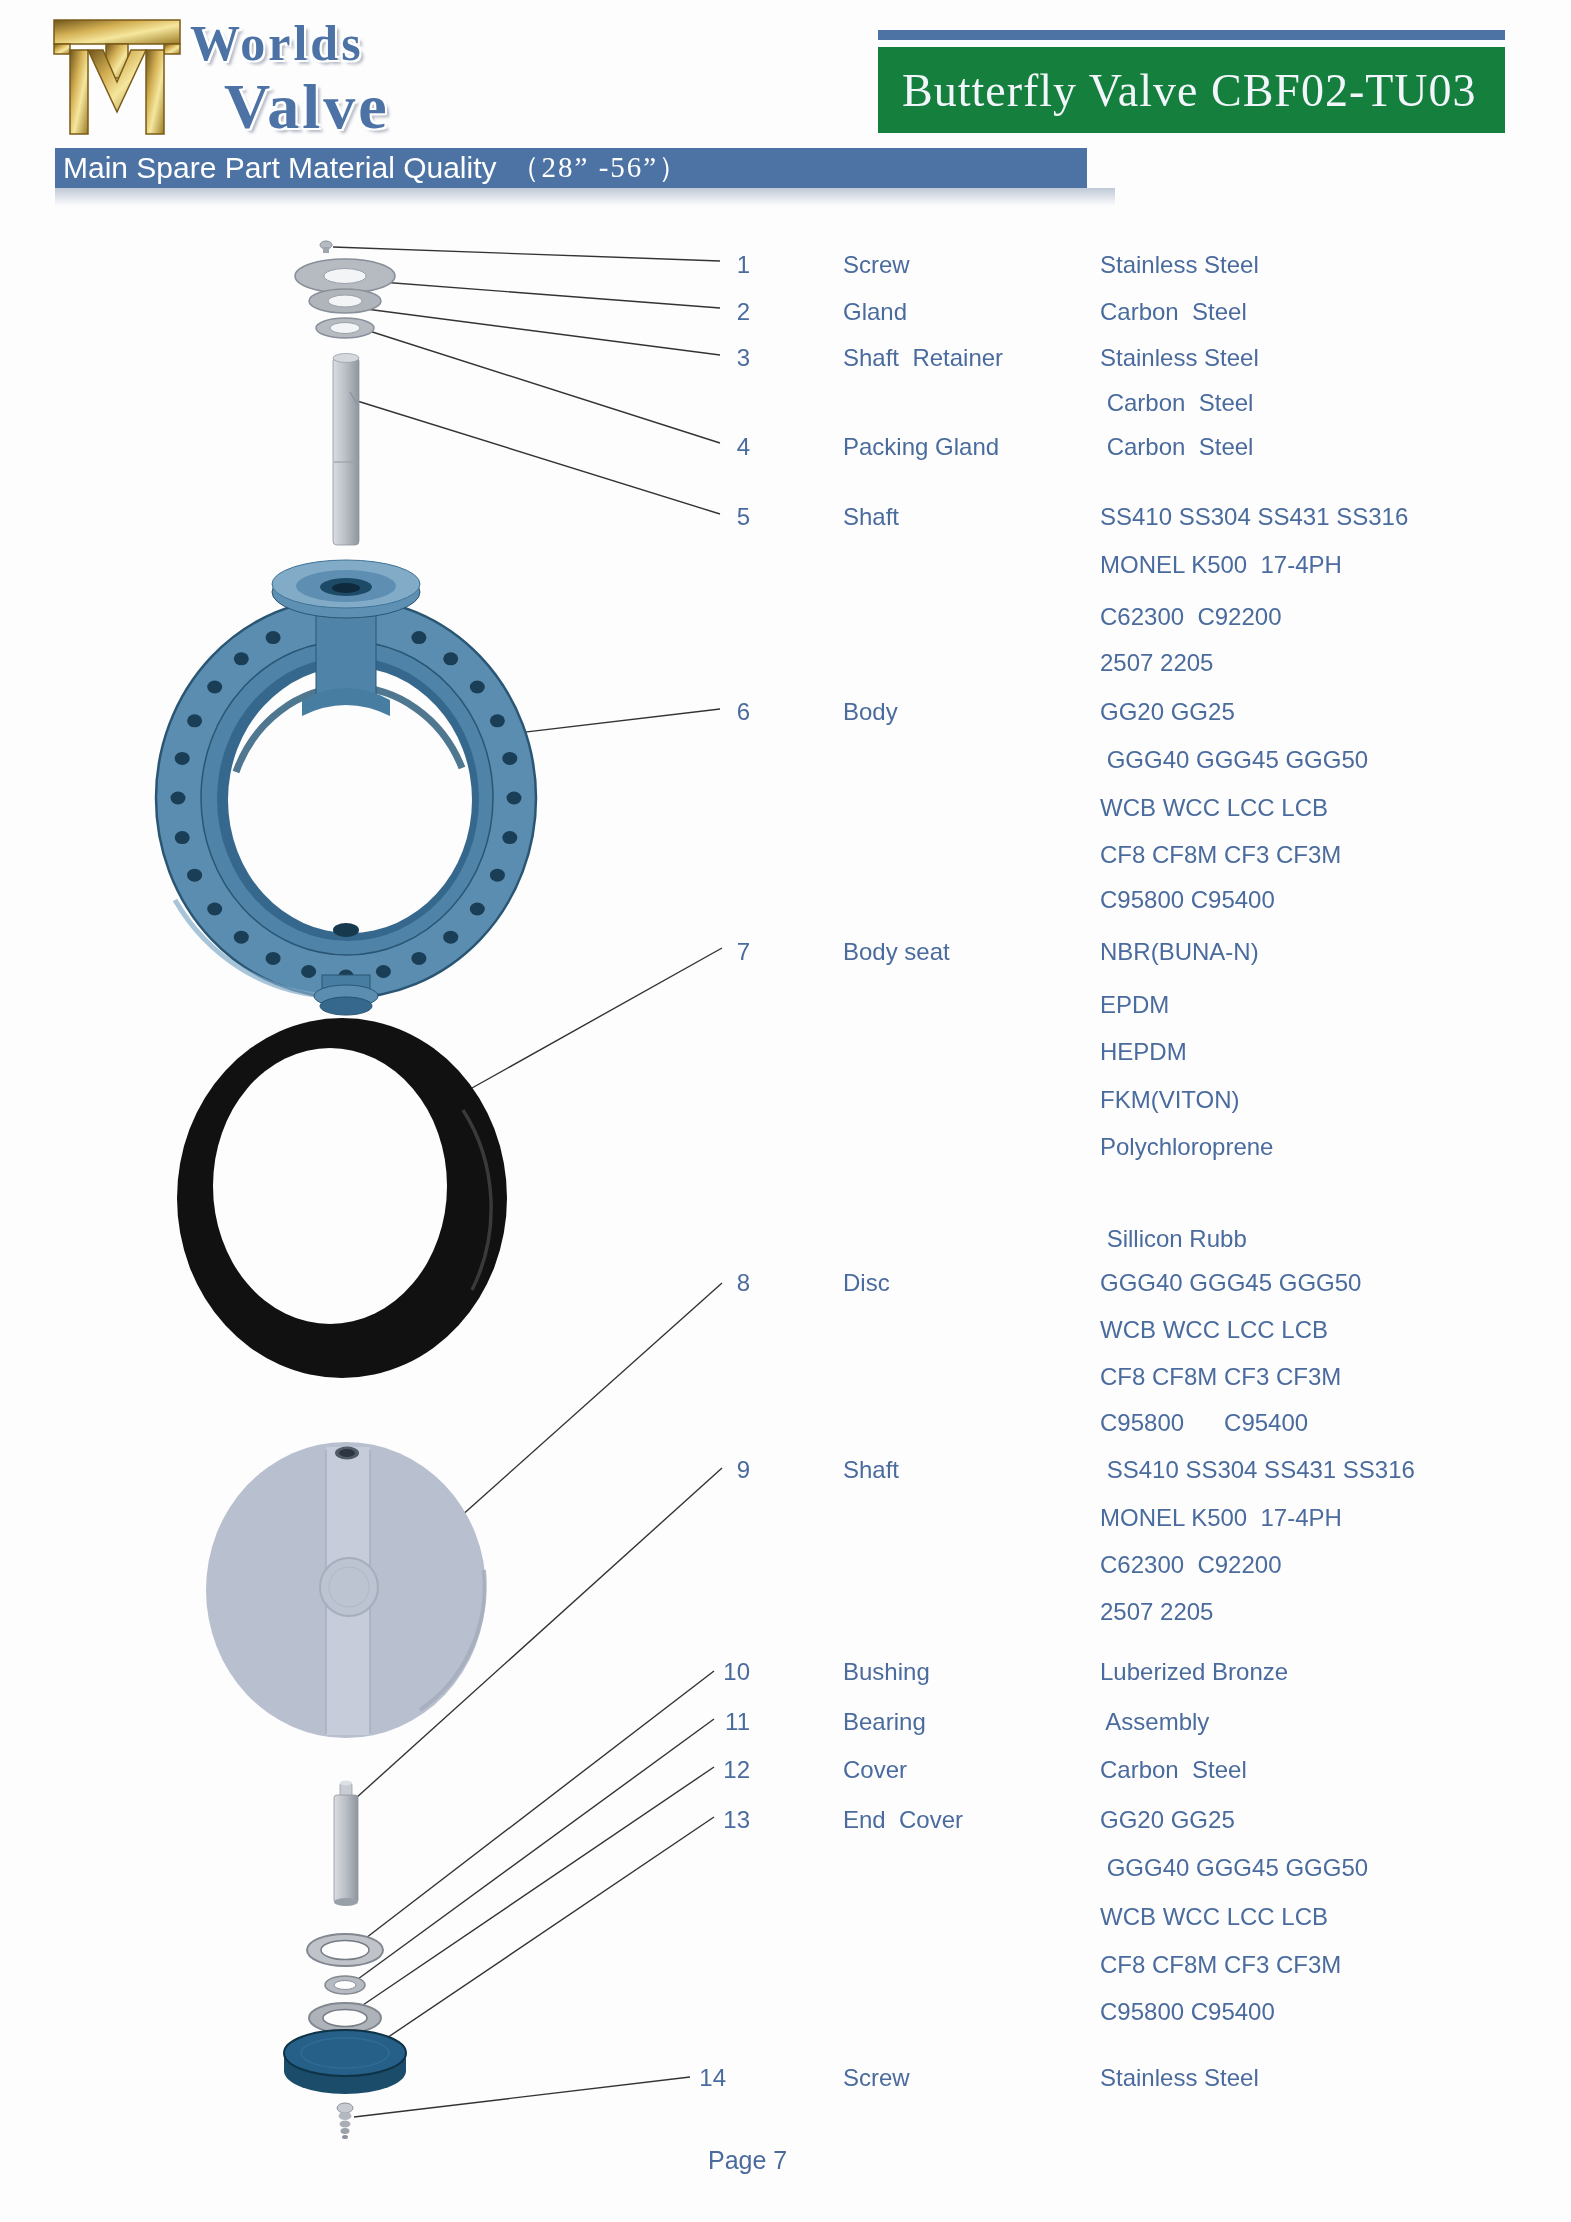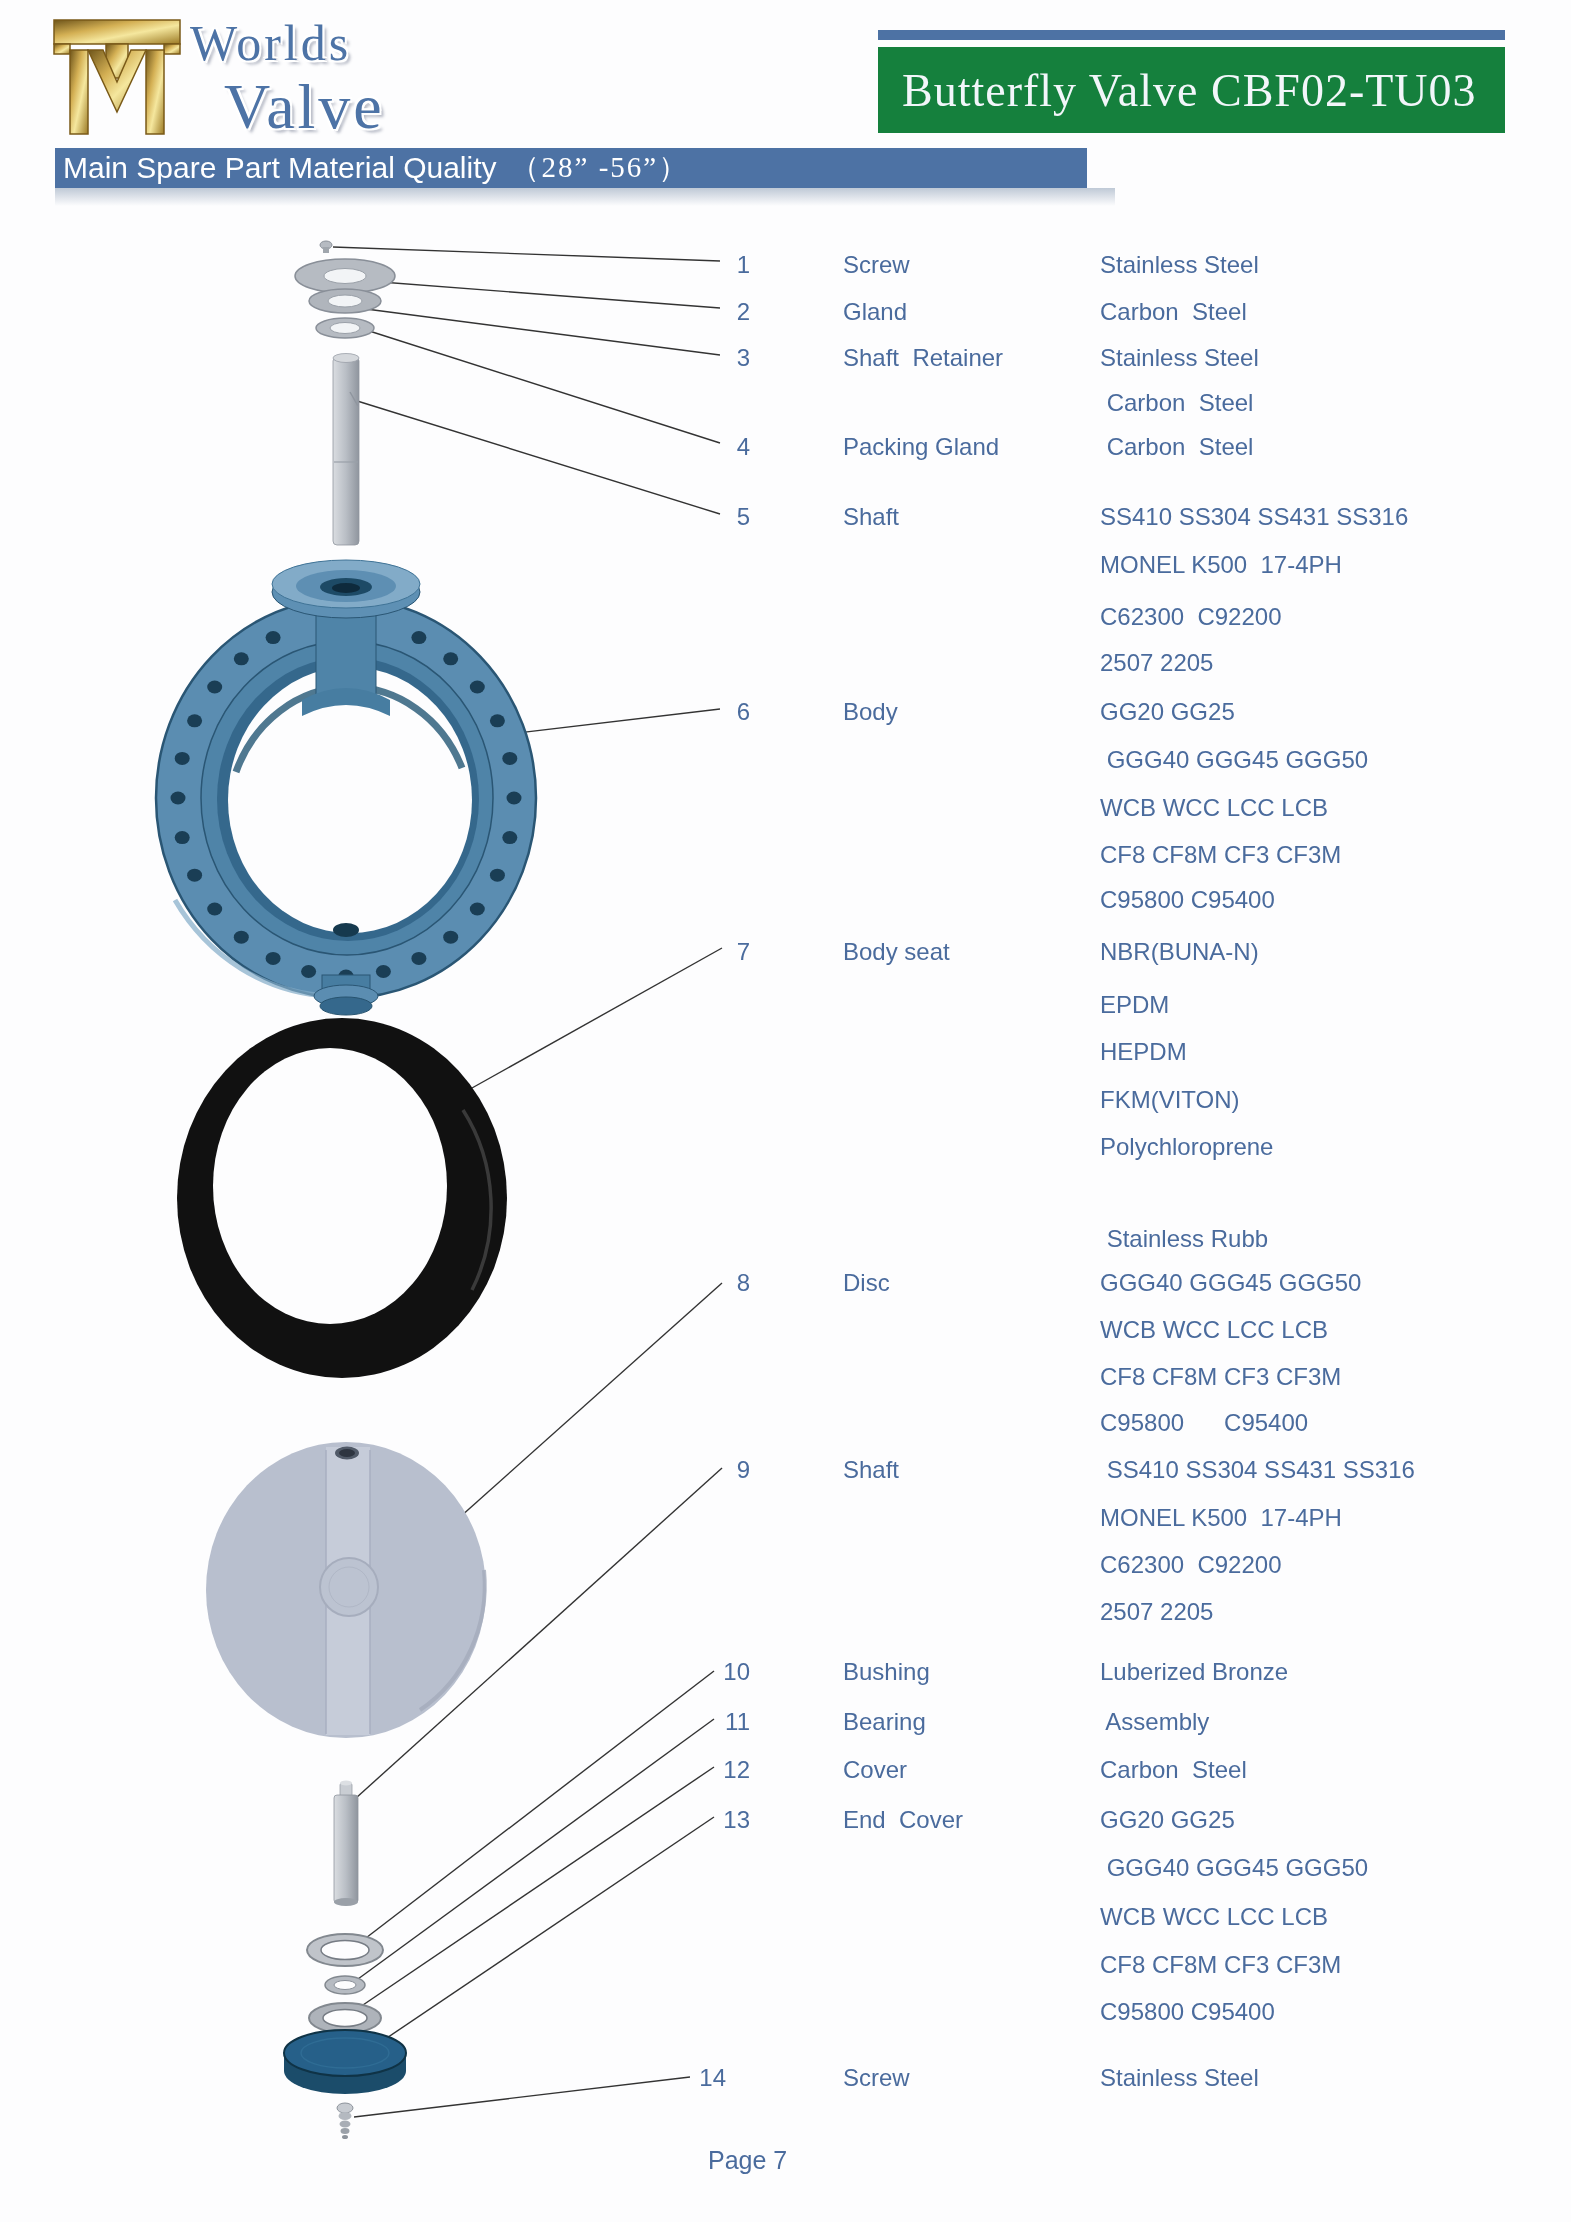--- a/index.html
+++ b/index.html
@@ -8,21 +8,21 @@
     --body-blue:#5b8db1;
   }
   html,body{margin:0;padding:0;background:#ffffff;}
   .page{
     position:relative;width:1571px;height:2222px;
     background:#fdfdfe;overflow:hidden;
     font-family:"Liberation Sans",sans-serif;
   }
   
   .logo-word{
-    position:absolute;font-family:"Liberation Serif",serif;font-weight:normal;
+    position:absolute;font-family:"Liberation Serif",serif;font-weight:bold;
     color:#4d73a6;letter-spacing:3px;
     text-shadow:-2px -2px 0 #fff,2px -2px 0 #fff,-2px 2px 0 #fff,2px 2px 0 #fff,
                  4px 4px 3px rgba(90,100,125,.45);
   }
   #logo-word1{left:190px;top:14px;font-size:50px;}
   #logo-word2{left:224px;top:70px;font-size:64px;}
   .title-bar{
     position:absolute;left:878px;top:30px;width:627px;height:10px;
     background:var(--accent-blue);
   }
@@ -316,21 +316,21 @@
       <div class="row" style="top: 1037px;">
         <span class="mat">HEPDM</span>
       </div>
       <div class="row" style="top: 1085px;">
         <span class="mat">FKM(VITON)</span>
       </div>
       <div class="row" style="top: 1132px;">
         <span class="mat">Polychloroprene</span>
       </div>
       <div class="row" style="top: 1224px;">
-        <span class="mat"> Stainless Rubb</span>
+        <span class="mat"> Sillicon Rubb</span>
       </div>
       <div class="row" style="top: 1268px;">
         <span class="num">8</span>
         <span class="nm">Disc</span>
         <span class="mat">GGG40 GGG45 GGG50</span>
       </div>
       <div class="row" style="top: 1315px;">
         <span class="mat">WCB WCC LCC LCB</span>
       </div>
       <div class="row" style="top: 1362px;">

